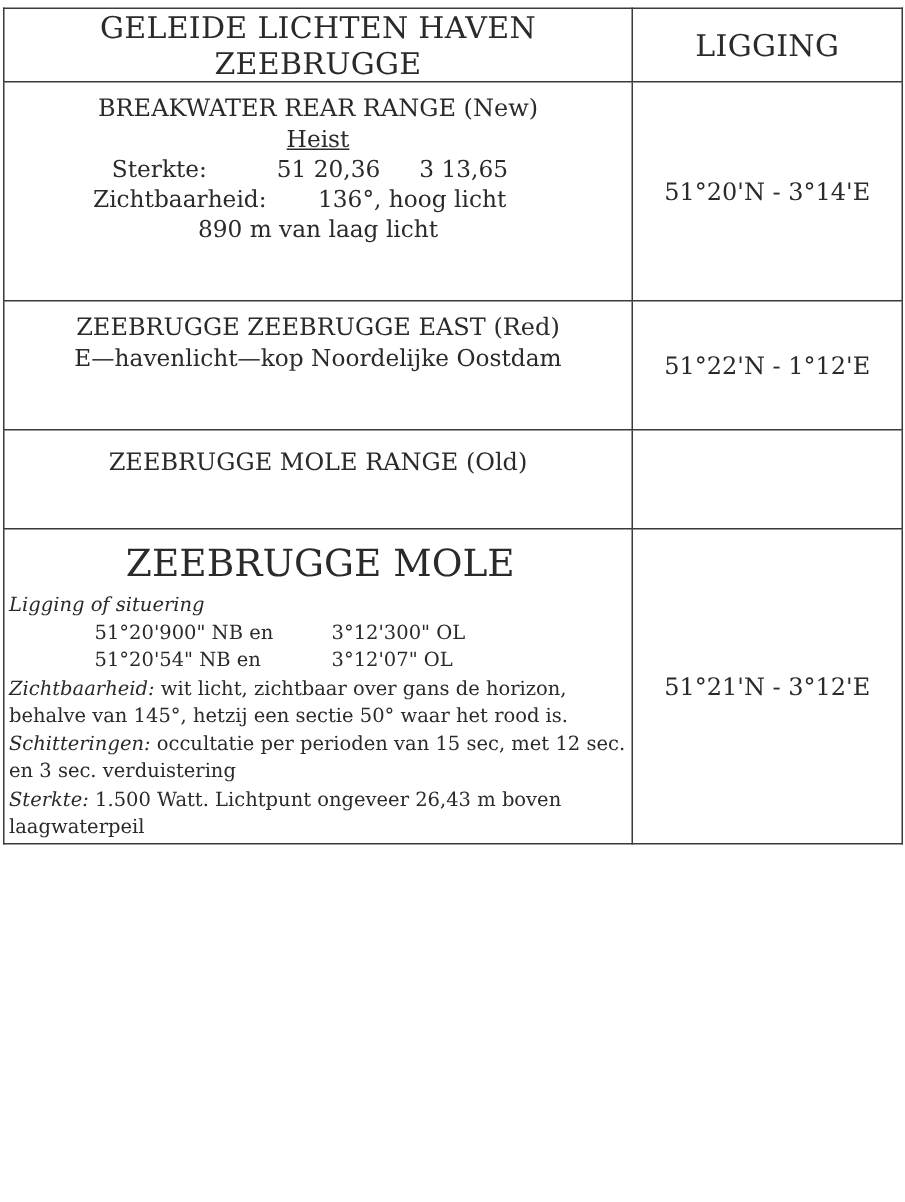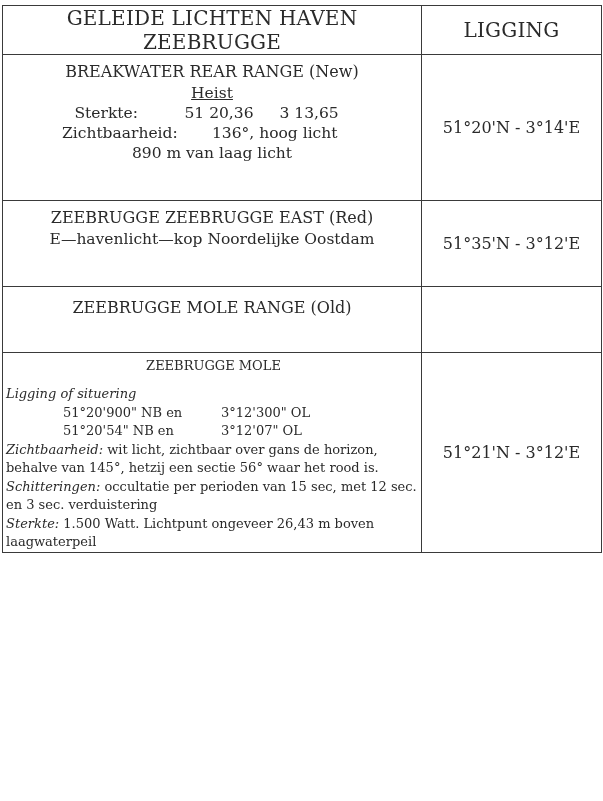--- a/index.html
+++ b/index.html
@@ -10,21 +10,21 @@
     table.lights td, table.lights th { border: 1.5px solid #3a3a3a; padding: 0; vertical-align: top; }
     col.c1 { width: 419px; } col.c2 { width: 180px; }
     th { height: 42px; font-family: "DejaVu Serif", serif; font-weight: normal; font-size: 20px;
       text-align: center; vertical-align: middle !important; letter-spacing: 0.2px; }
     .cell { text-align: center; font-size: 15.5px; line-height: 20px; }
     .title { font-size: 16px; line-height: 22px; }
     .u { text-decoration: underline; }
     .coord { text-align: center; font-size: 16px; vertical-align: middle !important; }
     .pad-top { padding-top: 6px !important; }
     .mole { text-align: left; font-size: 13px; line-height: 18.5px; padding-left: 3px !important; }
-    .mole .title { text-align: center; font-size: 13px; line-height: 26px; margin-bottom: 6px; }
+    .mole .title { text-align: center; font-size: 25px; line-height: 26px; margin-top: 10px; margin-bottom: 6px; }
     .mole i { font-style: italic; }
     .indent { padding-left: 57px; display: flex; }
     .indent span:first-child { width: 158px; display: inline-block; }
     .lig-line { display: flex; justify-content: center; }
     .lig-line span { display: inline-block; }
   </style>
 </head>
 <body>
 
 <table class="lights">
@@ -55,21 +55,21 @@
       <div>890 m van laag licht</div>
     </td>
     <td class="coord">51°20'N - 3°14'E</td>
   </tr>
 
   <tr style="height:86px">
     <td class="cell pad-top">
       <div class="title">ZEEBRUGGE ZEEBRUGGE EAST (Red)</div>
       <div>E—havenlicht—kop Noordelijke Oostdam</div>
     </td>
-    <td class="coord">51°35'N - 3°12'E</td>
+    <td class="coord">51°22'N - 1°12'E</td>
   </tr>
 
 
 
   <tr style="height:66px">
     <td class="cell" style="padding-top:10px">
       <div class="title">ZEEBRUGGE MOLE RANGE (Old)</div>
     </td>
     <td class="coord"></td>
   </tr>
@@ -79,20 +79,20 @@
       <div class="title">ZEEBRUGGE MOLE</div>
       <div><i>Ligging of situering</i></div>
       <div class="indent">
         <span>51°20'900" NB en</span>
         <span>3°12'300" OL</span>
       </div>
       <div class="indent">
         <span>51°20'54" NB en</span>
         <span>3°12'07" OL</span>
       </div>
-      <div><i>Zichtbaarheid:</i><span> wit licht, zichtbaar over gans de horizon, behalve van 145°, hetzij een sectie 56° waar het rood is.</span></div>
+      <div><i>Zichtbaarheid:</i><span> wit licht, zichtbaar over gans de horizon, behalve van 145°, hetzij een sectie 50° waar het rood is.</span></div>
       <div><i>Schitteringen:</i><span> occultatie per perioden van 15 sec, met 12 sec. en 3 sec. verduistering</span></div>
       <div><i>Sterkte:</i><span> 1.500 Watt. Lichtpunt ongeveer 26,43 m boven laagwaterpeil</span></div>
     </td>
     <td class="coord">51°21'N - 3°12'E</td>
   </tr>
 </tbody>
   </table>
 
 </body></html>

